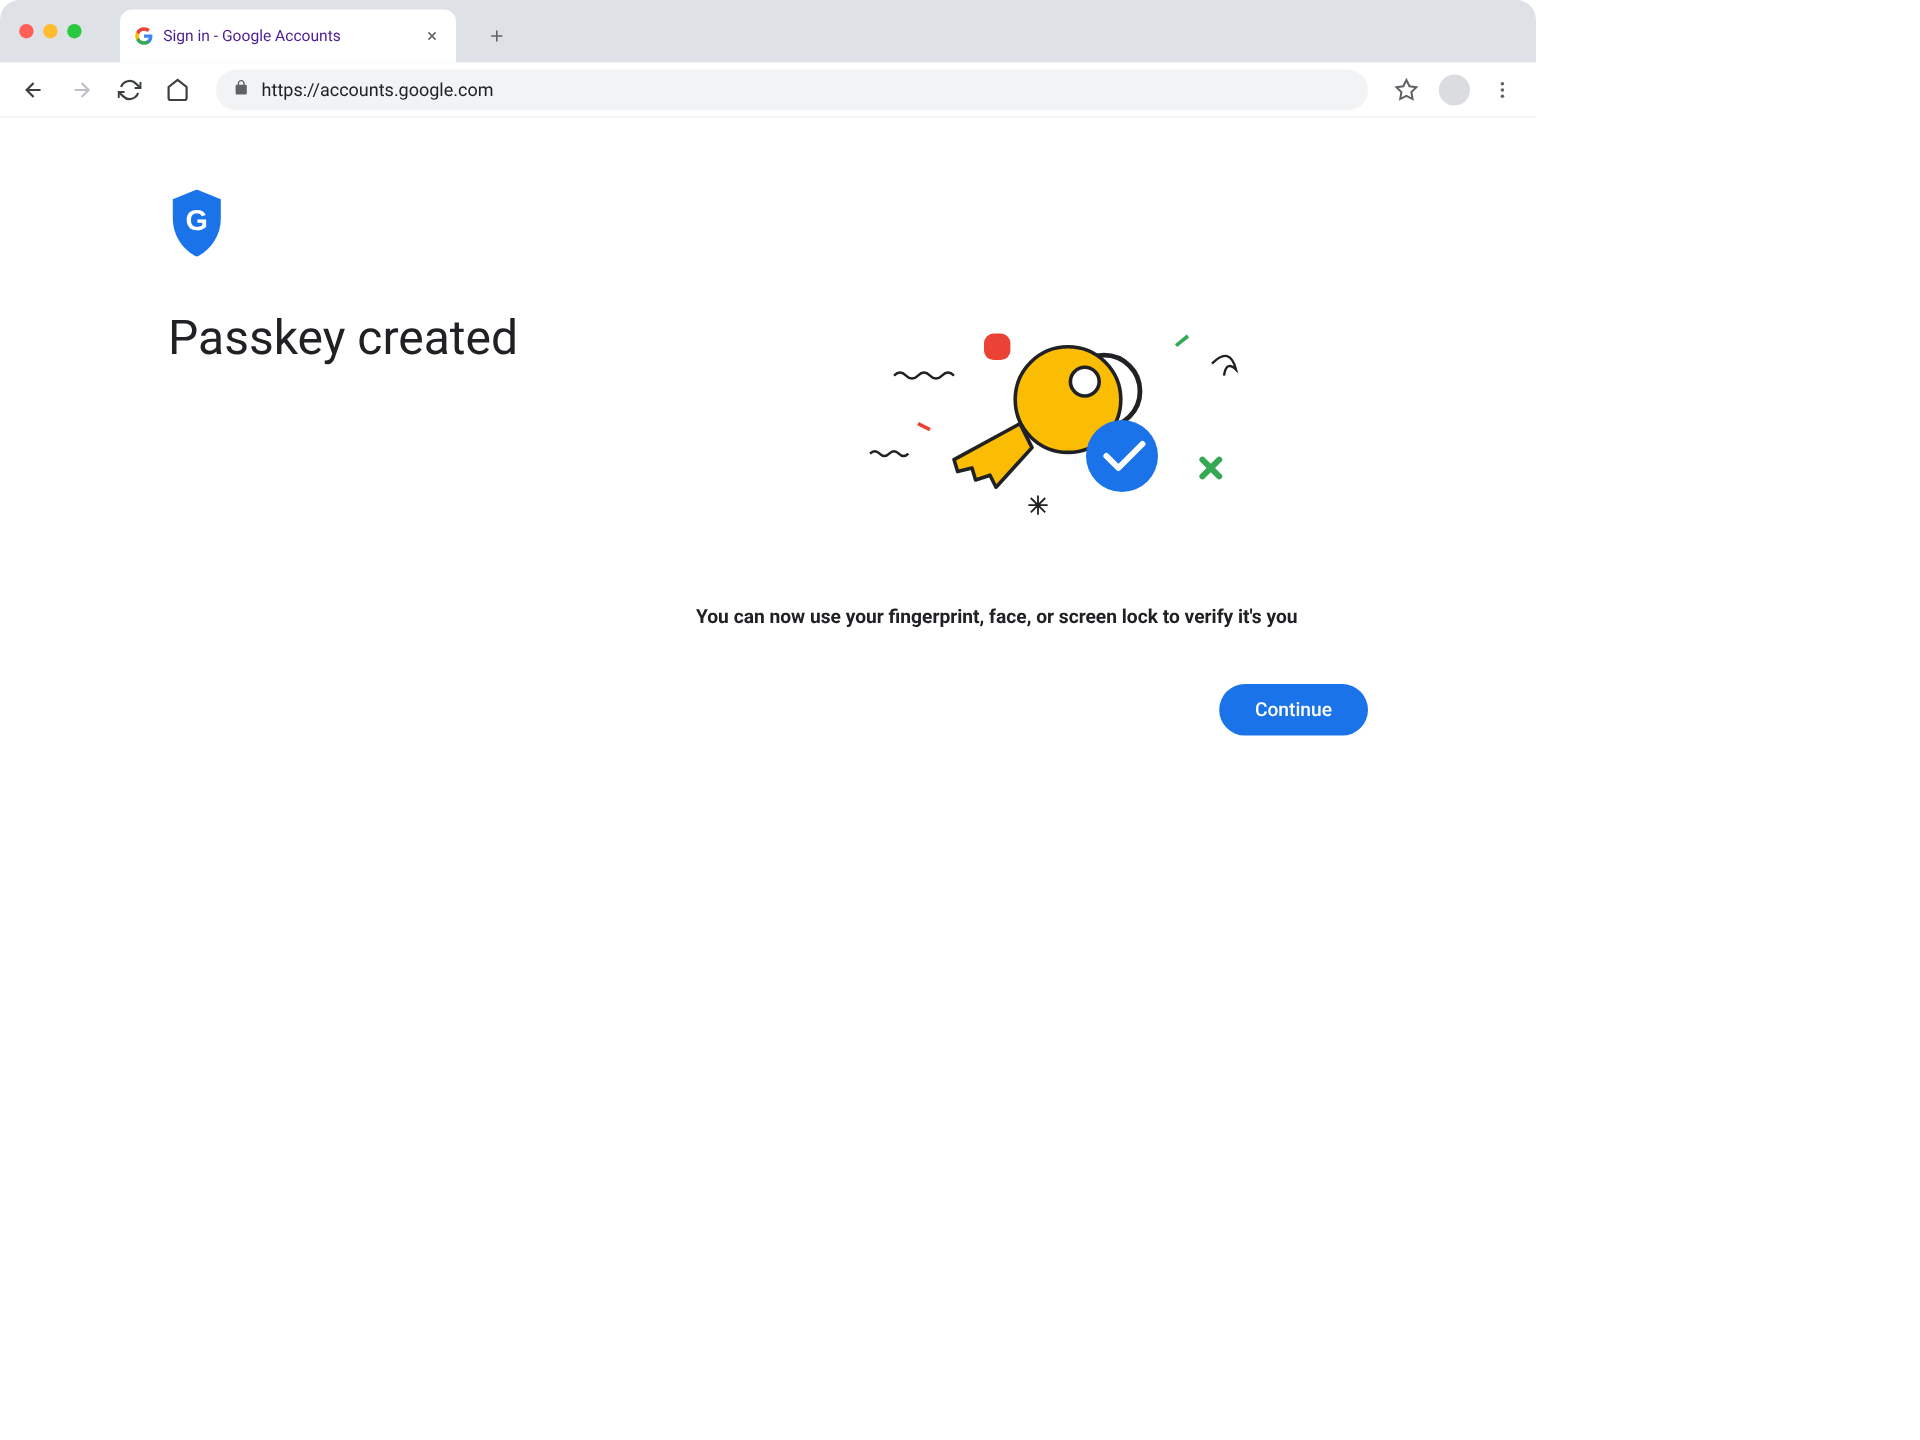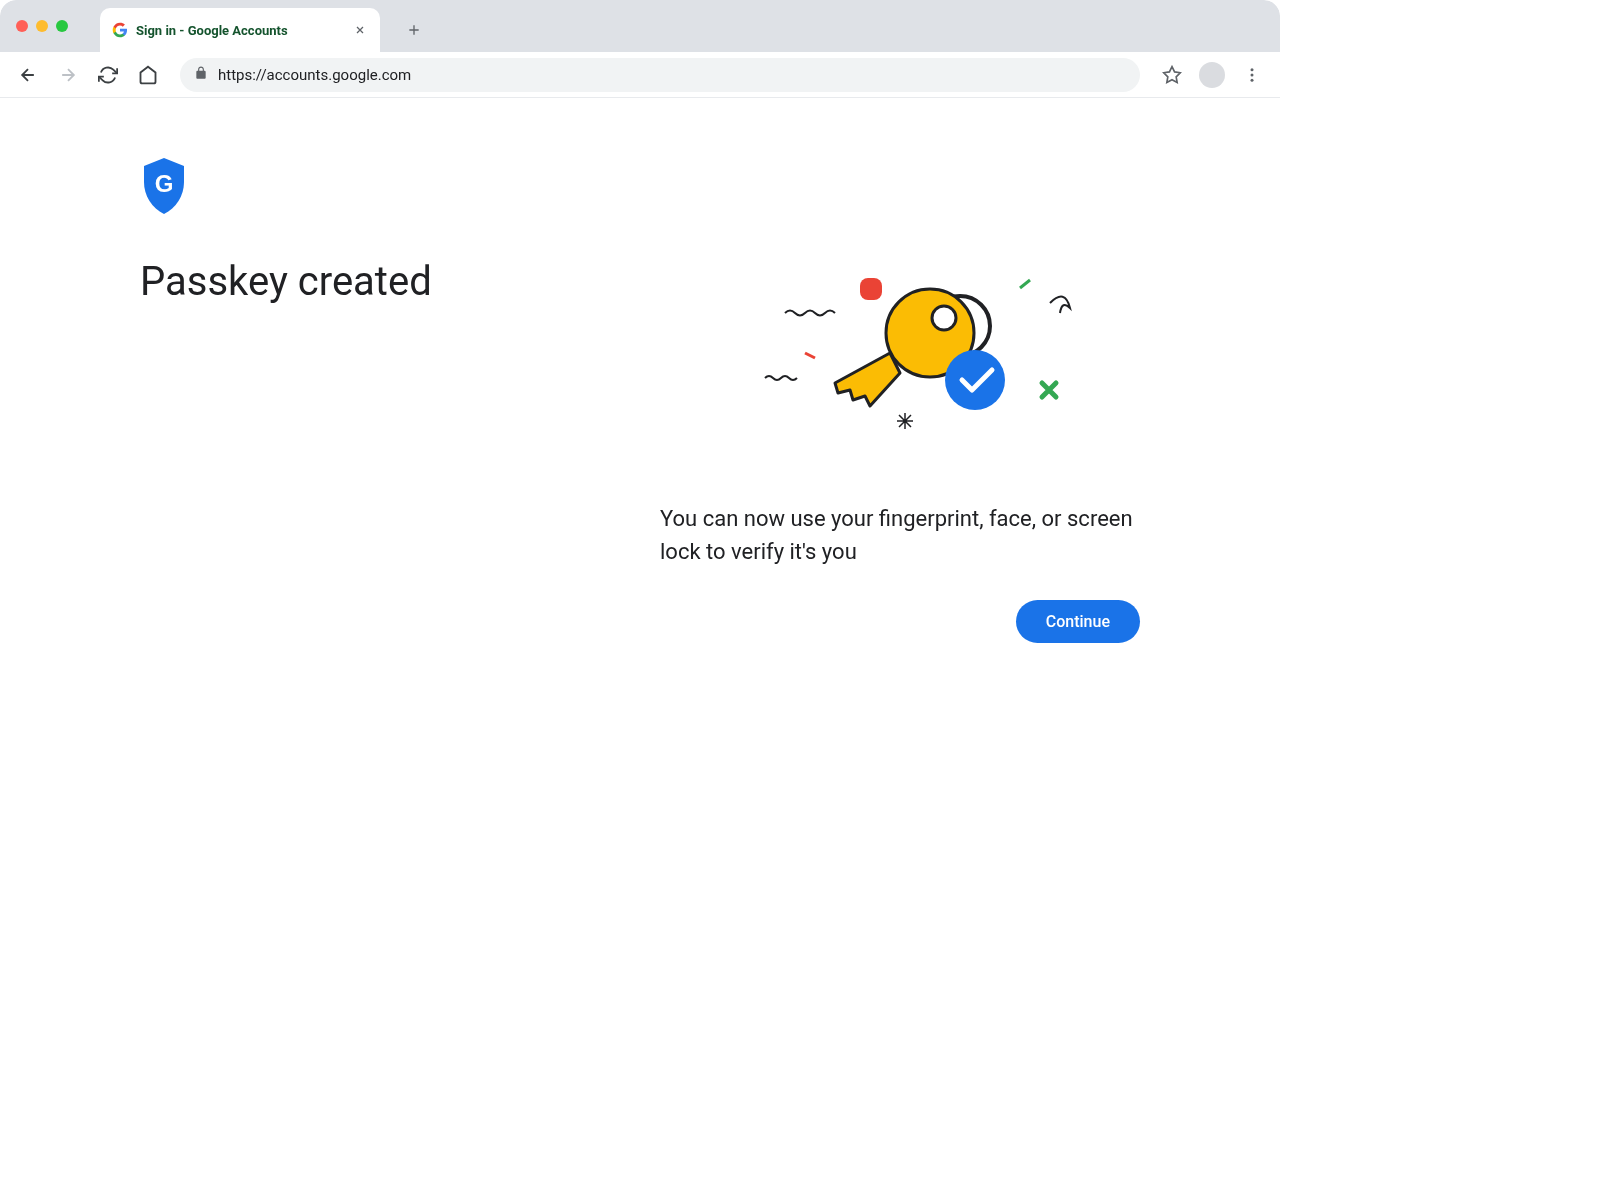--- a/index.html
+++ b/index.html
@@ -48,23 +48,22 @@
     }
     .tab-favicon {
       width: 16px;
       height: 16px;
       display: flex;
       align-items: center;
       justify-content: center;
     }
     .tab-title {
       font-size: 13px;
-      color: #14532d;
+      color: #4c1d95;
       flex: 1;
-      font-weight: bold;
     }
     .tab-close {
       width: 16px;
       height: 16px;
       color: #5f6368;
       cursor: pointer;
       display: flex;
       align-items: center;
       justify-content: center;
     }
@@ -135,21 +134,20 @@
       padding: 60px 140px 0 140px;
       background: #fff;
     }
     .shield-logo {
       width: 48px;
       height: 56px;
       margin-bottom: 44px;
     }
     .main-layout {
       display: flex;
-      gap: 80px;
     }
     .left-col {
       flex: 0 0 440px;
     }
     .right-col {
       flex: 1;
     }
     .page-title {
       font-size: 40px;
       font-weight: 400;
@@ -183,24 +181,25 @@
       font-size: 15px;
       color: #202124;
     }
     .illustration {
       width: 420px;
       height: 200px;
       position: relative;
       margin: 0 auto 44px;
     }
     .description {
-      font-size: 22px;
+      font-size: 16px;
       color: #202124;
       line-height: 1.5;
-      margin-bottom: 32px;
+      margin-bottom: 44px;
+      font-weight: bold;
     }
     .button-row {
       display: flex;
       justify-content: flex-end;
     }
     .continue-btn {
       background: #1a73e8;
       color: #fff;
       border: none;
       padding: 12px 30px;

